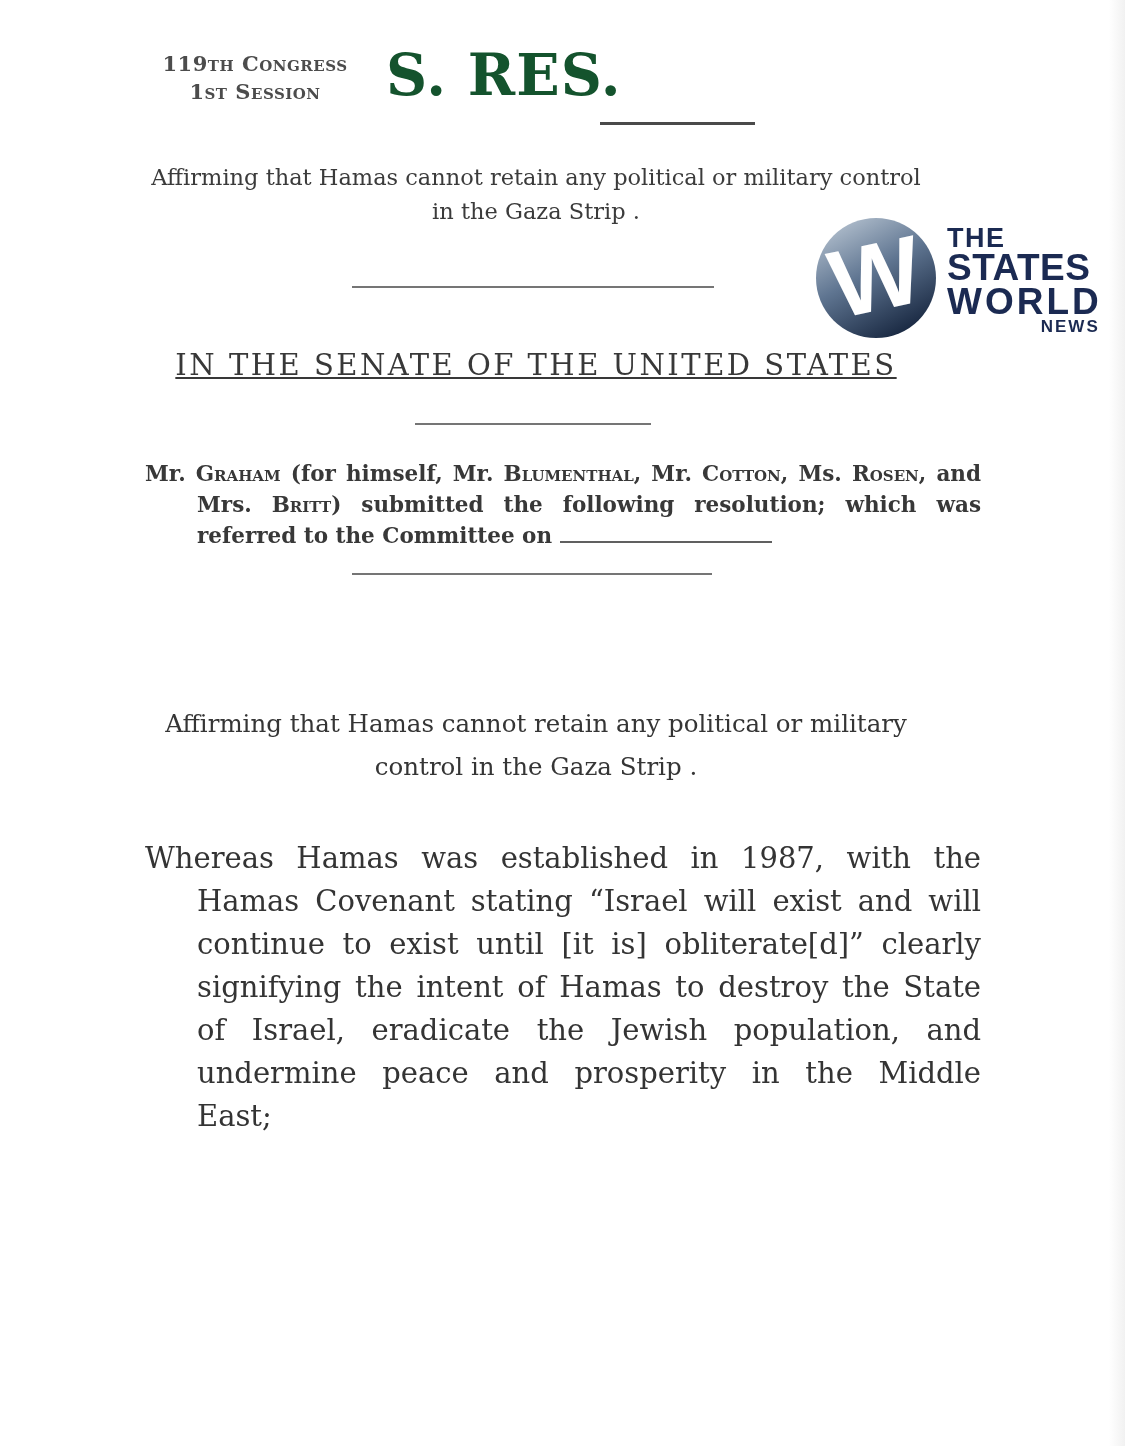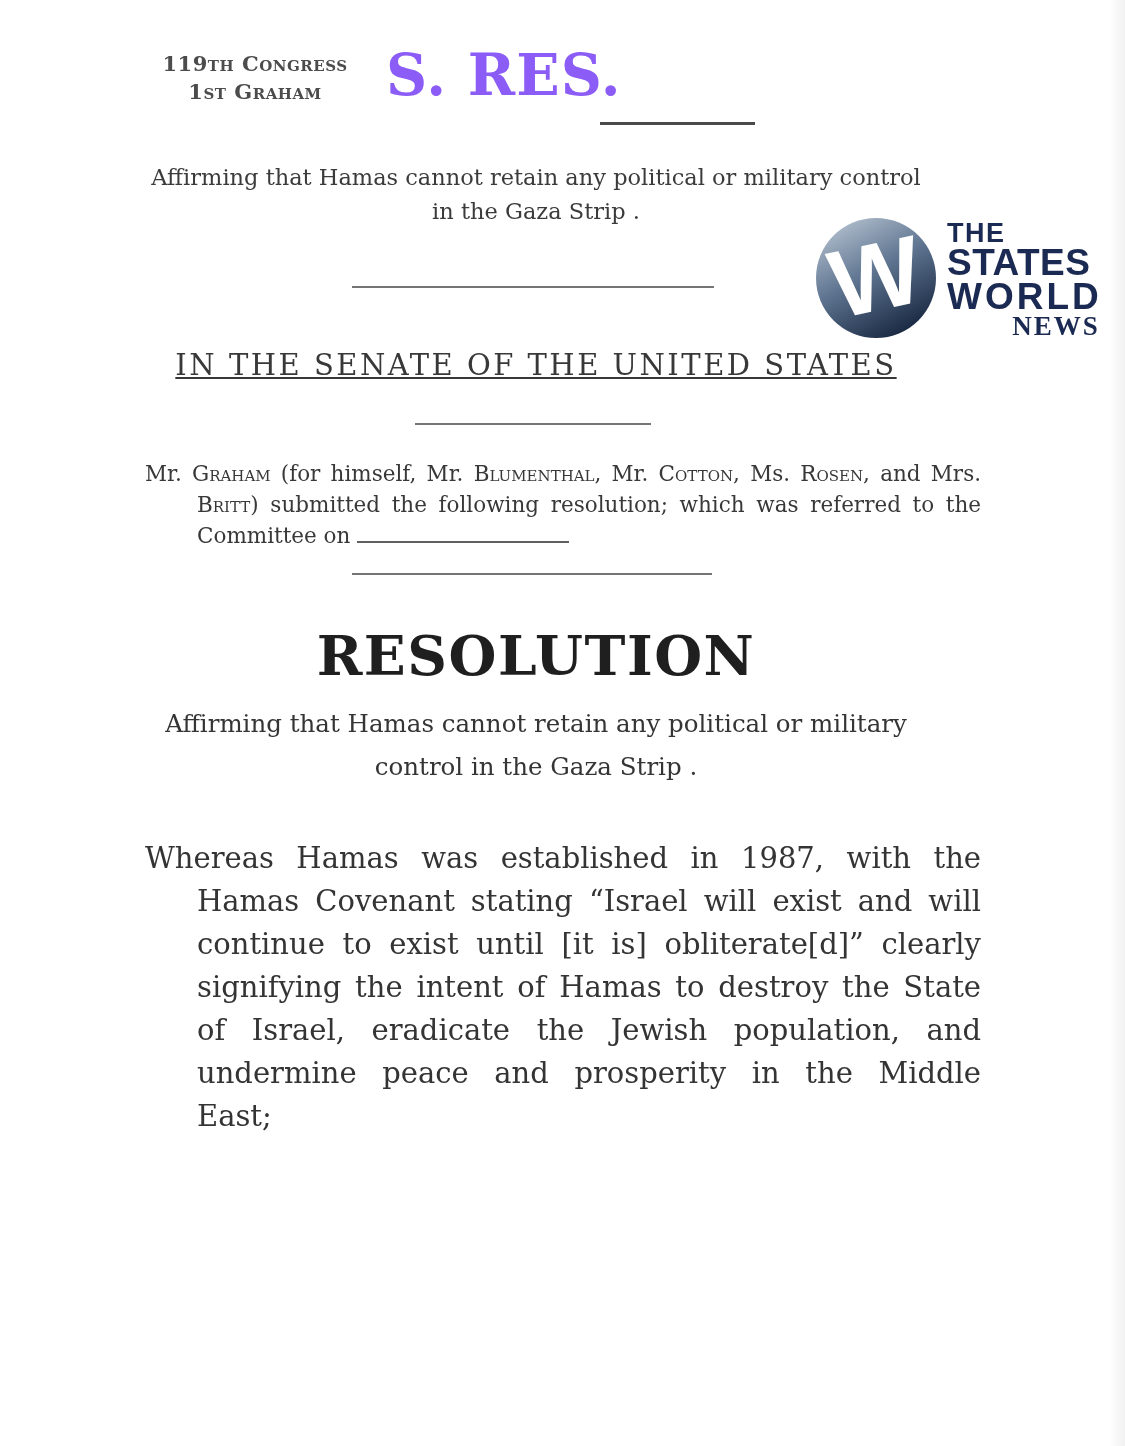--- a/index.html
+++ b/index.html
@@ -20,21 +20,21 @@
 
   
   .congress-block {
     left: 140px; top: 50px; width: 230px;
     text-align: center; font-size: 21px; line-height: 1.35;
     font-weight: bold; color: #4c4c4c; letter-spacing: 0.5px;
   }
   .sc { font-variant: small-caps; }
   .bill-number {
     left: 386px; top: 46px;
-    font-size: 57px; font-weight: bold; color: #8b5cf6;
+    font-size: 57px; font-weight: bold; color: #14532d;
     letter-spacing: 1px; line-height: 1;
   }
   .bill-number-blank {
     left: 600px; top: 122px; width: 155px; height: 0;
     border-bottom: 3px solid #4a4a4a;
   }
 
   
   .measure-title {
     left: 145px; top: 160px; width: 782px;
@@ -45,38 +45,38 @@
   .ywn-logo { left: 810px; top: 212px; display: flex; align-items: center; }
   .ywn-mark { width: 132px; height: 132px; flex: 0 0 auto; }
   .ywn-text {
     margin-left: 5px; margin-top: 4px;
     font-family: "Liberation Sans", sans-serif; font-weight: bold;
     color: #1b2a52; line-height: 0.92; white-space: nowrap;
   }
   .lt-the     { font-size: 27px; letter-spacing: 1.5px; }
   .lt-yeshiva { font-size: 37px; letter-spacing: 0.5px; }
   .lt-world   { font-size: 37px; letter-spacing: 3px; }
-  .lt-news    { font-size: 27px; letter-spacing: 2px; text-align: right; padding-right: 2px; font-family: Liberation Serif, serif; }
+  .lt-news    { font-size: 17px; letter-spacing: 2px; text-align: right; padding-right: 2px; }
 
   
   .rule { border: none; height: 0; border-top: 2px solid #757575; margin: 0; }
   .rule-1 { left: 352px; top: 286px; width: 362px; }
   .rule-2 { left: 415px; top: 423px; width: 236px; border-top-width: 2px; }
   .rule-3 { left: 352px; top: 573px; width: 360px; }
 
   .senate-line {
     left: 145px; top: 348px; width: 782px;
     text-align: center; font-size: 29px; letter-spacing: 2.5px;
     color: #383838; font-weight: normal; text-decoration: underline;
   }
 
   .sponsor {
     left: 145px; top: 436px; width: 784px;
     font-size: 21.5px; line-height: 31px; text-align: justify;
-    padding-left: 52px; text-indent: -52px; color: #383838;
+    padding-left: 52px; text-indent: -52px; color: #383838; font-weight: bold;
   }
   .blank-line {
     display: inline-block; height: 0.85em; width: 200px;
     border-bottom: 2px solid #606060;
   }
 
   .resolution-heading {
     left: 145px; top: 628px; width: 782px;
     text-align: center; font-size: 55px; font-weight: bold;
     letter-spacing: 1.5px; color: #1f1f1f; line-height: 1;
@@ -96,21 +96,21 @@
   .clause-1 { top: 808px; }
   .clause-2 { top: 1076px; }
 </style>
 </head>
 <body>
 
 <div class="page">
 
   <div class="abs congress-block">
     <div><span>119</span><span class="sc">th Congress</span></div>
-    <div><span>1</span><span class="sc">st Graham</span></div>
+    <div><span>1</span><span class="sc">st Session</span></div>
   </div>
 
   <div class="abs bill-number">S. RES.</div>
   <div class="abs bill-number-blank"></div>
 
   <div class="abs measure-title">Affirming that Hamas cannot retain any political or military control in the Gaza Strip .</div>
 
   <div class="abs ywn-logo">
     <svg class="ywn-mark" viewBox="0 0 132 132">
       <defs>
@@ -138,19 +138,18 @@
   </div>
 
   <hr class="abs rule rule-1">
   <div class="abs senate-line">IN THE SENATE OF THE UNITED STATES</div>
   <hr class="abs rule rule-2">
 
   <p class="abs sponsor"><span>Mr. </span><span class="sc">Graham</span><span> (for himself, Mr. </span><span class="sc">Blumenthal</span><span>, Mr. </span><span class="sc">Cotton</span><span>, Ms. </span><span class="sc">Rosen</span><span>, and Mrs. </span><span class="sc">Britt</span><span>) submitted the following resolution; which was referred to the Committee on </span><span class="blank-line" style="width: 212px;"></span></p>
 
   <hr class="abs rule rule-3">
 
-  <div class="abs resolution-heading">RESOLUTION</div>
   <div class="abs preamble">Affirming that Hamas cannot retain any political or military control in the Gaza Strip .</div>
 
   <p class="abs clause clause-1">Whereas Hamas was established in 1987, with the Hamas Covenant stating “Israel will exist and will continue to exist until [it is] obliterate[d]” clearly signifying the intent of Hamas to destroy the State of Israel, eradicate the Jewish population, and undermine peace and prosperity in the Middle East;</p>
 
   <div class="scan-edge"></div>
 </div>
 
 </body></html>

